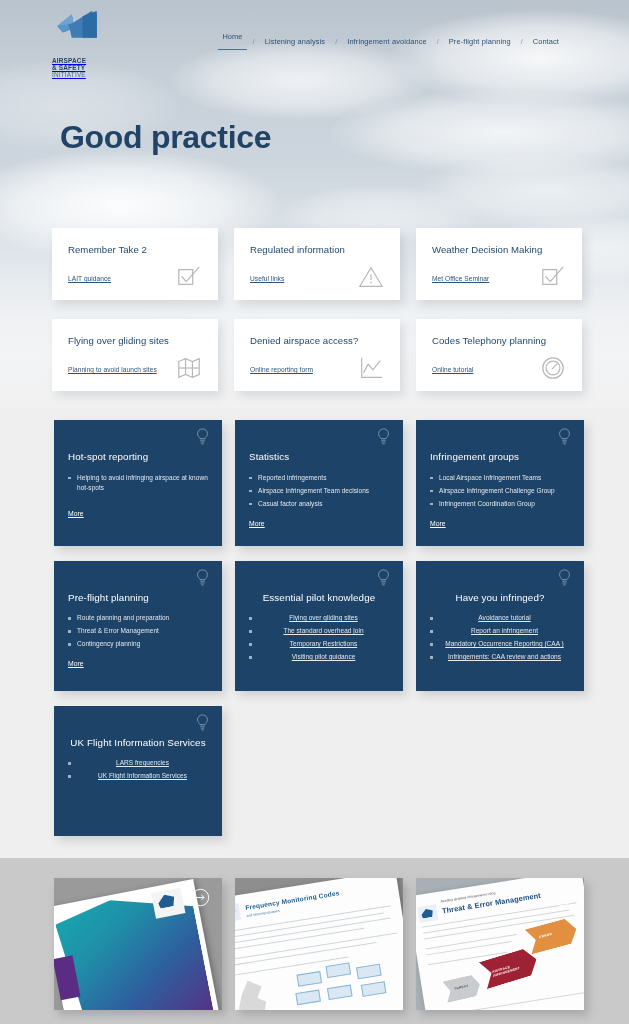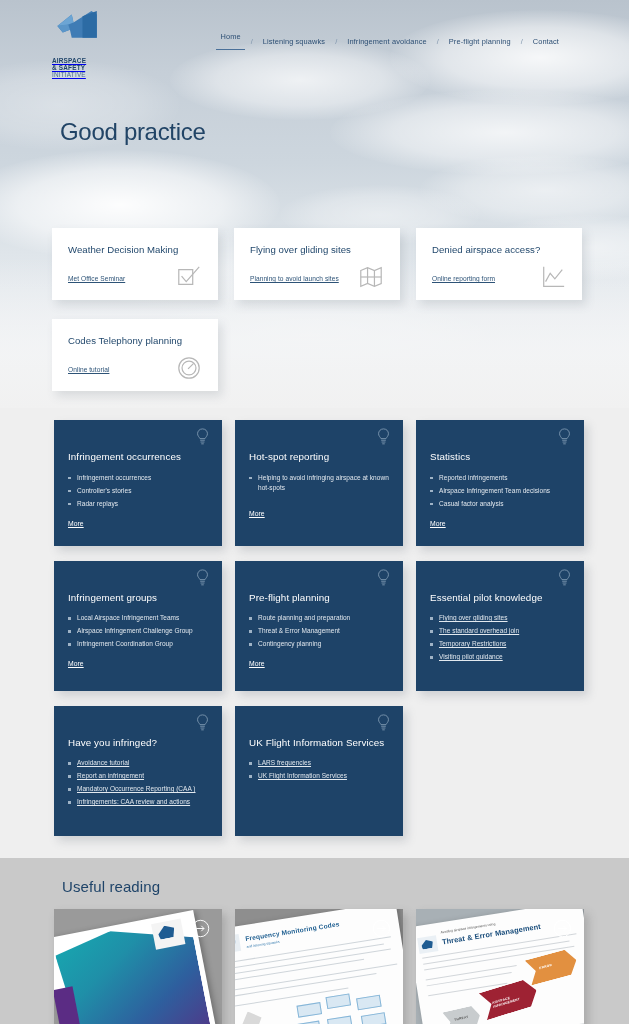--- a/index.html
+++ b/index.html
@@ -77,23 +77,23 @@
   .nav .sep { font-size: 7.4px; color: #7d93ab; }
 
   
   .hero-text {
     position: relative;
     z-index: 5;
     padding-left: 60px;
     margin-top: 36px;
   }
   .hero-text h1 {
-    font-size: 24px;
+    font-size: 32px;
     line-height: 1.38;
-    font-weight: 400;
+    font-weight: 700;
     color: #214466;
     letter-spacing: -0.3px;
   }
   .hero-sub {
     margin-top: 22px;
     font-size: 7.6px;
     color: #3a5d81;
     letter-spacing: .1px;
   }
 
@@ -154,21 +154,21 @@
     gap: 15px 13px;
   }
   .bcard {
     background: #1e4368;
     color: #ffffff;
     padding: 30px 14px 16px 14px;
     position: relative;
     box-shadow: 4px 5px 9px rgba(90,100,115,0.22);
     min-height: 112px;
   }
-  .bcard.tall { min-height: 130px; }
+  .bcard.tall { min-height: 130px; text-align: center; }
   .bcard h3 {
     font-size: 9.8px;
     font-weight: 400;
     letter-spacing: .1px;
     line-height: 1.38;
     margin-bottom: 9px;
     color: #ffffff;
   }
   .bcard ul { list-style: none; }
   .bcard li {
@@ -342,39 +342,60 @@
       <div style="margin-top:2px;line-height:1.12;">
         <div style="font-size:6.4px;font-weight:bold;color:#1f4469;letter-spacing:.2px;">AIRSPACE</div>
         <div style="font-size:6.4px;font-weight:bold;color:#1f4469;letter-spacing:.2px;">&amp; SAFETY</div>
         <div style="font-size:6.4px;color:#4a6e91;letter-spacing:.2px;">INITIATIVE</div>
       </div>
     </a>
 
     <nav class="nav">
       <a href="#" class="active">Home</a>
       <span class="sep">/</span>
-      <a href="#">Listening squawks</a>
+      <a href="#">Listening analysis</a>
       <span class="sep">/</span>
       <a href="#">Infringement avoidance</a>
       <span class="sep">/</span>
       <a href="#">Pre-flight planning</a>
       <span class="sep">/</span>
       <a href="#">Contact</a>
     </nav>
   </div>
 
   <div class="hero-text">
     <h1>
       <span>Good practice</span><br>
     </h1>
   </div>
 
   <div class="white-grid">
 
-
+    <div class="wcard">
+      <h3>Remember Take 2</h3>
+      <a class="wlink" href="#">LAIT guidance</a>
+      <span class="wicon">
+        <svg viewBox="0 0 28 28">
+            <path d="M3 6 h15 v16 H3 Z" fill="none" stroke="currentColor" stroke-width="1.3"></path>
+            <path d="M6 13 l5 6 L25 3" fill="none" stroke="currentColor" stroke-width="1.3"></path>
+          </svg>
+      </span>
+    </div>
+
+    <div class="wcard">
+      <h3>Regulated information</h3>
+      <a class="wlink" href="#">Useful links</a>
+      <span class="wicon">
+        <svg viewBox="0 0 28 28">
+            <path d="M14 4 L26 24 H2 Z" fill="none" stroke="currentColor" stroke-width="1.3"></path>
+            <path d="M14 11 v6" stroke="currentColor" stroke-width="1.3"></path>
+            <circle cx="14" cy="20" r="0.9" fill="currentColor"></circle>
+          </svg>
+      </span>
+    </div>
 
     <div class="wcard">
       <h3>Weather Decision Making</h3>
       <a class="wlink" href="#">Met Office Seminar</a>
       <span class="wicon">
         <svg viewBox="0 0 28 28">
             <path d="M3 6 h15 v16 H3 Z" fill="none" stroke="currentColor" stroke-width="1.3"></path>
             <path d="M6 13 l5 6 L25 3" fill="none" stroke="currentColor" stroke-width="1.3"></path>
           </svg>
       </span>
@@ -414,35 +435,20 @@
           </svg>
       </span>
     </div>
 
   </div>
 </div>
 
 <div class="blue-section">
   <div class="blue-grid">
 
-    <div class="bcard">
-      <span class="bulb">
-        <svg viewBox="0 0 14 20">
-            <path d="M7 1 C3.5 1 1.5 3.6 1.5 6.4 C1.5 8.8 3.4 10 4.2 11.8 h5.6 C10.6 10 12.5 8.8 12.5 6.4 C12.5 3.6 10.5 1 7 1 Z" fill="none" stroke="currentColor" stroke-width="1"></path>
-            <path d="M4.4 13.6 h5.2 M4.8 15.6 h4.4 M5.6 17.6 h2.8" stroke="currentColor" stroke-width="1"></path>
-          </svg>
-      </span>
-      <h3>Infringement occurrences</h3>
-      <ul>
-        <li><span>Infringement occurrences</span></li>
-        <li><span>Controller's stories</span></li>
-        <li><span>Radar replays</span></li>
-      </ul>
-      <a class="more" href="#">More</a>
-    </div>
 
     <div class="bcard">
       <span class="bulb">
         <svg viewBox="0 0 14 20">
             <path d="M7 1 C3.5 1 1.5 3.6 1.5 6.4 C1.5 8.8 3.4 10 4.2 11.8 h5.6 C10.6 10 12.5 8.8 12.5 6.4 C12.5 3.6 10.5 1 7 1 Z" fill="none" stroke="currentColor" stroke-width="1"></path>
             <path d="M4.4 13.6 h5.2 M4.8 15.6 h4.4 M5.6 17.6 h2.8" stroke="currentColor" stroke-width="1"></path>
           </svg>
       </span>
       <h3>Hot-spot reporting</h3>
       <ul>
@@ -543,21 +549,20 @@
       <ul>
         <li class="linked"><span>LARS frequencies</span></li>
         <li class="linked"><span>UK Flight Information Services</span></li>
       </ul>
     </div>
 
   </div>
 </div>
 
 <div class="reading">
-  <h2>Useful reading</h2>
   <div class="read-grid">
 
     <div class="rcard">
       <div class="thumb1">
         <div class="sky-book">
           <div class="sky-inner"></div>
           <div class="sky-tab"></div>
           <div class="sky-logo"></div>
           <div class="sky-title">
             <div class="t">THE</div>

